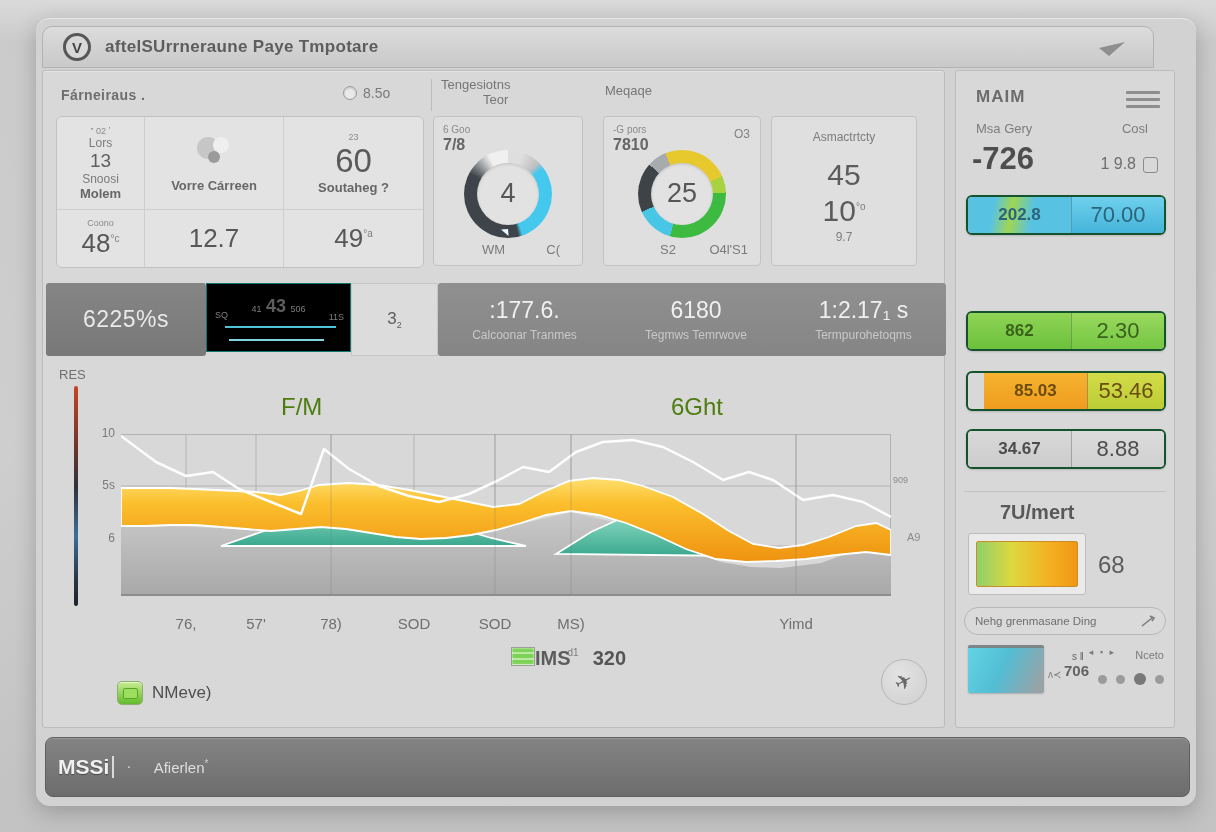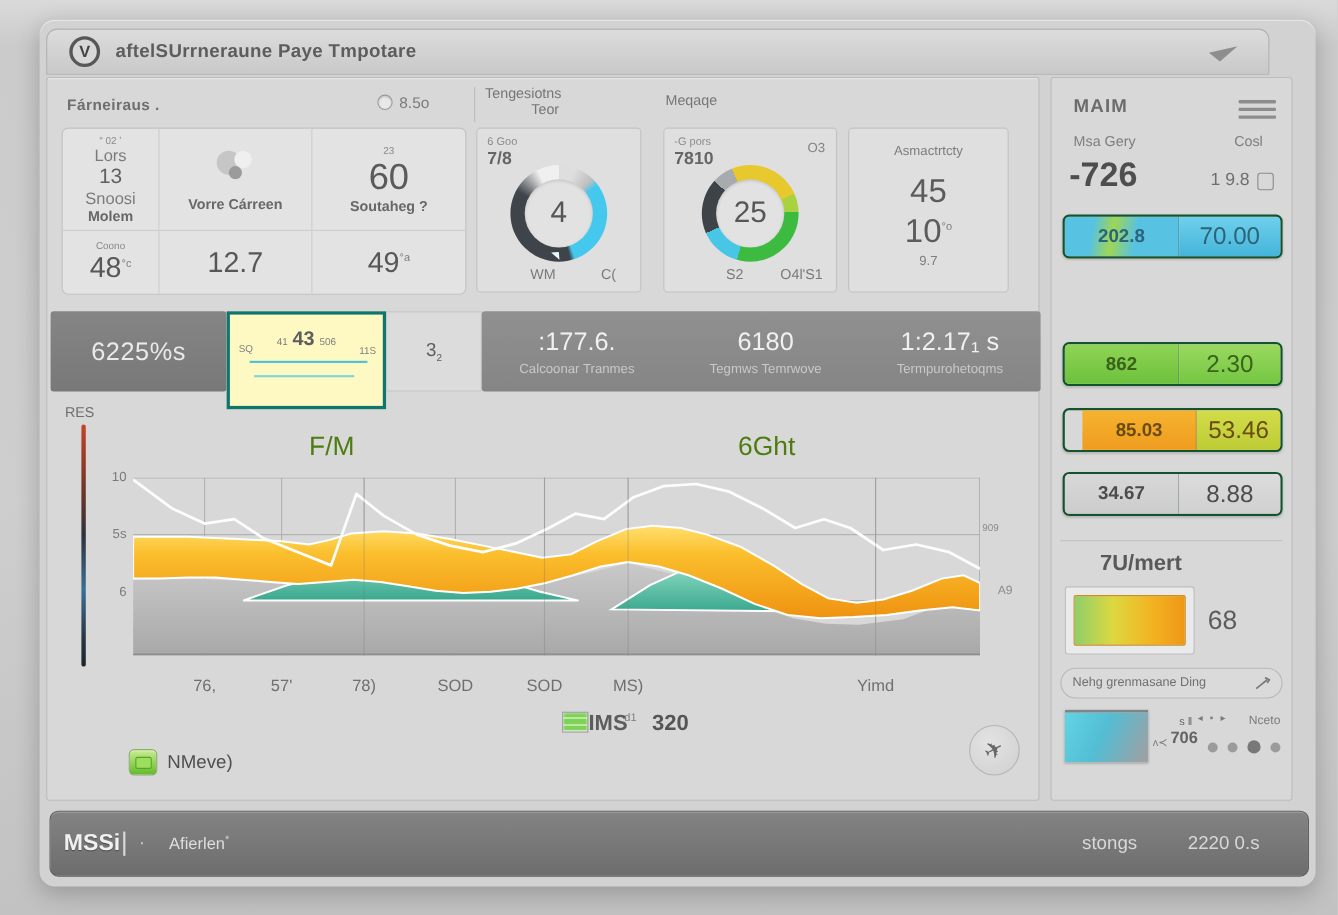--- a/index.html
+++ b/index.html
@@ -33,21 +33,21 @@
 
   
   .info-card { position:absolute; left:13px; top:45px; width:368px; height:152px;
     background:#e3e3e3; border:1px solid #c2c2c2; border-radius:6px; display:grid;
     grid-template-columns:88px 1fr 1fr; grid-template-rows:62% 38%; overflow:hidden; }
   .ic-cell { position:relative; border-right:1px solid #cdcdcd; border-bottom:1px solid #cdcdcd;
     display:flex; flex-direction:column; align-items:center; justify-content:center; color:#6a6a6a; }
   .ic-cell:nth-child(3n) { border-right:none; }
   .ic-cell:nth-child(n+4) { border-bottom:none; }
   .tx-xs { font-size:9px; color:#8a8a8a; }
-  .tx-s  { font-size:15px; color:#7b7b7b; }
+  .tx-s  { font-size:12px; color:#7b7b7b; }
   .tx-m  { font-size:13px; font-weight:bold; color:#676767; }
   .tx-n  { font-size:19px; color:#5f5f5f; }
   .tx-big{ font-size:33px; color:#5a5a5a; }
   .tx-val{ font-size:26px; color:#575757; }
   .sup   { font-size:10px; vertical-align:super; color:#7e7e7e; }
 
   
   .gauge-card { position:absolute; top:45px; height:150px; background:#dfdfdf; border:1px solid #c2c2c2; border-radius:4px; }
   .gc1 { left:390px; width:150px; } .gc2 { left:560px; width:158px; }
   .gc-small { position:absolute; left:9px; top:7px; font-size:10px; color:#8a8a8a; }
@@ -68,21 +68,21 @@
   .asym-card { position:absolute; left:728px; top:45px; width:146px; height:150px;
     background:#dfdfdf; border:1px solid #c2c2c2; border-radius:4px; text-align:center; color:#5c5c5c; }
   .asym-title { margin-top:13px; font-size:12px; color:#7c7c7c; }
   .asym-v1 { margin-top:14px; font-size:30px; }
   .asym-v2 { margin-top:2px; font-size:30px; }
   .asym-sm { margin-top:2px; font-size:12px; color:#7e7e7e; }
 
   
   .chip-dark { position:absolute; left:3px; top:212px; width:160px; height:73px; background:linear-gradient(180deg,#858585,#787878);
     border-radius:3px; display:grid; place-items:center; color:#e9e9e9; font-size:23px; letter-spacing:.5px; }
-  .spark-cell { position:absolute; left:163px; top:212px; width:145px; height:89px; background:#fef9c3; border:3px solid #0f766e; }
+  .spark-cell { position:absolute; left:163px; top:212px; width:145px; height:69px; background:#000000; border:1px solid #0f766e; }
   .spark-top { position:absolute; left:0; right:0; top:12px; text-align:center; color:#5d5d5d; }
   .spark-top .pre,.spark-top .post { font-size:9px; color:#7d7d7d; }
   .spark-top .main { font-size:18px; font-weight:bold; }
   .spark-sq { position:absolute; left:8px; top:26px; font-size:9px; color:#7f7f7f; }
   .spark-r { position:absolute; right:6px; top:28px; font-size:9px; color:#7f7f7f; }
   .spark-line1 { position:absolute; left:18px; right:14px; top:42px; height:2px; background:var(--accent-cyan); }
   .spark-line2 { position:absolute; left:22px; right:26px; top:55px; height:2px; background:#7fd4dd; }
   .cell3 { position:absolute; left:308px; top:212px; width:87px; height:73px; background:#dcdcdc; border:1px solid #c6c6c6;
     display:grid; place-items:center; font-size:17px; color:#5e5e5e; }
   .cell3 .sub { font-size:9px; vertical-align:sub; }
@@ -426,18 +426,14 @@
         <i></i>
         <i></i>
       </div>
   </div>
 
   <div class="footer">
     <span class="f-brand">MSSi</span>
     <span class="f-caret"></span>
     <span class="f-dot">·</span>
     <span class="f-menu"><span>Afierlen</span><span class="sup">*</span></span>
-    <span class="f-right">
-      <span>stongs</span>
-      <span>2220 0.s</span>
-    </span>
   </div>
 </div>
 
 </body></html>

